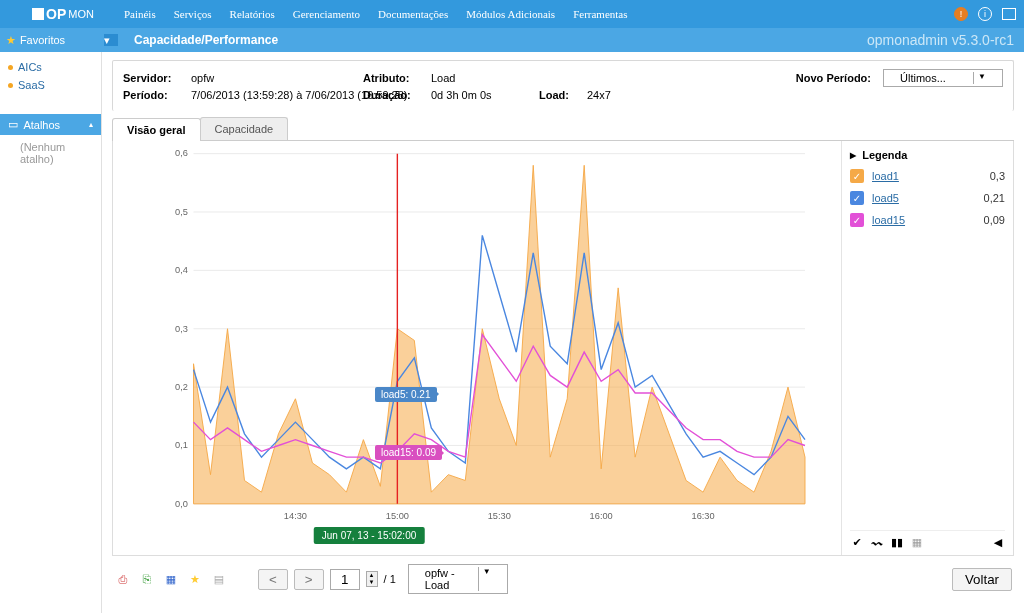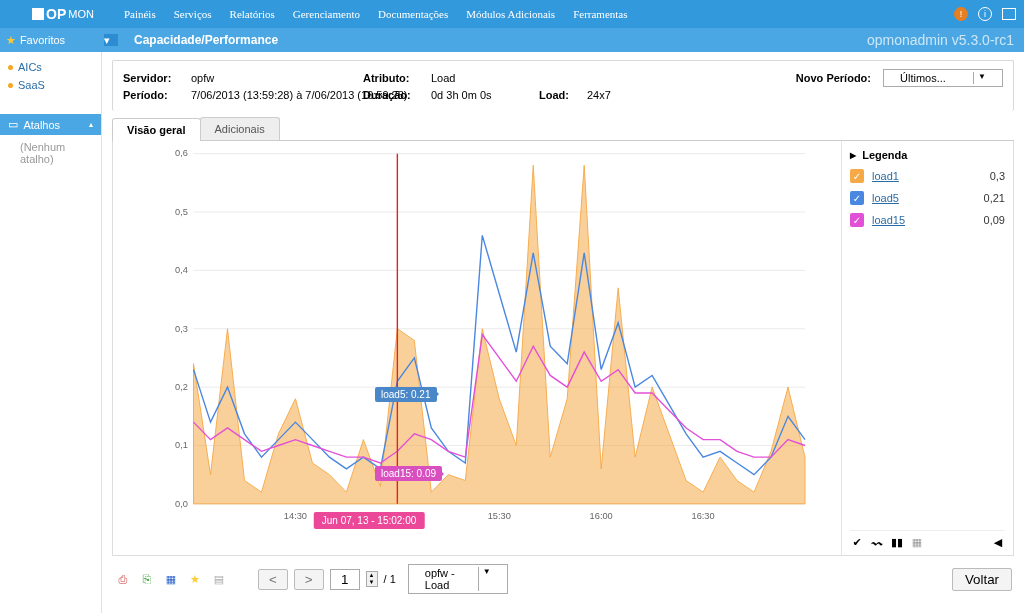--- a/index.html
+++ b/index.html
@@ -130,21 +130,21 @@
         <span style="width:220px">7/06/2013 (13:59:28) à 7/06/2013 (16:59:28)</span>
         <span class="lbl2" style="margin-left:-56px">Duração:</span>
         <span style="width:100px">0d 3h 0m 0s</span>
         <span class="lbl2" style="margin-left:0;width:40px;">Load:</span>
         <span>24x7</span>
       </div>
     </div>
 
     <div class="tabs">
       <div class="tab active">Visão geral</div>
-      <div class="tab">Adicionais</div>
+      <div class="tab">Capacidade</div>
     </div>
 
     <div class="chart-area">
       <div class="chart">
         <svg class="plot" id="plot" viewBox="0 0 700 408">
             <line x1="30" x2="690" y1="383" y2="383" class="grid-line"></line>
             <text x="24" y="386" text-anchor="end" class="axis-text">0,0</text>
             <line x1="30" x2="690" y1="320" y2="320" class="grid-line"></line>
             <text x="24" y="323" text-anchor="end" class="axis-text">0,1</text>
             <line x1="30" x2="690" y1="257" y2="257" class="grid-line"></line>
@@ -161,22 +161,22 @@
             <text x="250" y="399" text-anchor="middle" class="axis-text">15:00</text>
             <text x="360" y="399" text-anchor="middle" class="axis-text">15:30</text>
             <text x="470" y="399" text-anchor="middle" class="axis-text">16:00</text>
             <text x="580" y="399" text-anchor="middle" class="axis-text">16:30</text>
             <path d="M30,231.79999999999998 L48.33333333333333,351.5 L66.66666666666666,194 L85,357.8 L103.33333333333333,370.4 L121.66666666666666,307.4 L140,269.6 L158.33333333333331,338.9 L176.66666666666666,351.5 L195,370.4 L213.33333333333331,313.7 L231.66666666666666,364.1 L250,194 L268.3333333333333,206.59999999999997 L286.66666666666663,370.4 L305,351.5 L323.3333333333333,357.8 L341.66666666666663,194 L360,269.6 L378.3333333333333,320 L396.66666666666663,17.600000000000023 L415,332.6 L433.3333333333333,269.6 L451.66666666666663,17.600000000000023 L470,345.2 L488.3333333333333,149.89999999999998 L506.66666666666663,332.6 L525,257 L543.3333333333333,307.4 L561.6666666666666,357.8 L580,370.4 L598.3333333333333,332.6 L616.6666666666666,357.8 L635,370.4 L653.3333333333333,326.3 L671.6666666666666,257 L690,332.6 L690,383 L30,383 Z" fill="#f5a947" fill-opacity="0.55" stroke="#f5a947" stroke-width="1"></path>
             <path d="M30,238.1 L48.33333333333333,294.79999999999995 L66.66666666666666,257 L85,307.4 L103.33333333333333,332.6 L121.66666666666666,313.7 L140,294.79999999999995 L158.33333333333331,313.7 L176.66666666666666,332.6 L195,345.2 L213.33333333333331,332.6 L231.66666666666666,345.2 L250,250.70000000000002 L268.3333333333333,225.5 L286.66666666666663,301.1 L305,326.3 L323.3333333333333,338.9 L341.66666666666663,93.19999999999999 L360,156.20000000000002 L378.3333333333333,219.2 L396.66666666666663,112.10000000000002 L415,212.89999999999998 L433.3333333333333,231.79999999999998 L451.66666666666663,112.10000000000002 L470,238.1 L488.3333333333333,187.7 L506.66666666666663,257 L525,244.39999999999998 L543.3333333333333,275.9 L561.6666666666666,307.4 L580,332.6 L598.3333333333333,326.3 L616.6666666666666,338.9 L635,351.5 L653.3333333333333,332.6 L671.6666666666666,288.5 L690,313.7 " fill="none" stroke="#4a87e0" stroke-width="1.5"></path>
             <path d="M30,294.79999999999995 L48.33333333333333,313.7 L66.66666666666666,301.1 L85,313.7 L103.33333333333333,326.3 L121.66666666666666,320 L140,313.7 L158.33333333333331,320 L176.66666666666666,326.3 L195,332.6 L213.33333333333331,332.6 L231.66666666666666,338.9 L250,326.3 L268.3333333333333,307.4 L286.66666666666663,313.7 L305,326.3 L323.3333333333333,332.6 L341.66666666666663,200.3 L360,225.5 L378.3333333333333,250.70000000000002 L396.66666666666663,212.89999999999998 L415,244.39999999999998 L433.3333333333333,257 L451.66666666666663,219.2 L470,250.70000000000002 L488.3333333333333,238.1 L506.66666666666663,263.29999999999995 L525,263.29999999999995 L543.3333333333333,282.2 L561.6666666666666,301.1 L580,313.7 L598.3333333333333,313.7 L616.6666666666666,326.3 L635,332.6 L653.3333333333333,332.6 L671.6666666666666,313.7 L690,320 " fill="none" stroke="#e250d7" stroke-width="1.5"></path>
             <line x1="250" x2="250" y1="5" y2="383" class="vline"></line>
           </svg>
         <div class="callout blue" id="co-blue" style="left: 262px; top: 245.7px;">load5: 0.21</div>
-        <div class="callout pink" id="co-pink" style="left: 262px; top: 325px; text-align: center;">load15: 0.09</div>
-        <div class="callout red" id="co-red" style="transform: translateX(-50%); left: 256px; top: 371px; border-left-color: transparent; position: absolute; background: #ec4899;">Jun 07, 13 - 15:02:00</div>
+        <div class="callout pink" id="co-pink" style="left: 262px; top: 304px; text-align: center;">load15: 0.09</div>
+        <div class="callout red" id="co-red" style="transform: translateX(-50%); left: 256px; top: 386px; border-left-color: transparent; position: absolute; background: #15803d;">Jun 07, 13 - 15:02:00</div>
       </div>
       <div class="legend">
         <div class="legend-hd">
           <span class="tri2">▶</span>
           <span>Legenda</span>
         </div>
         <div id="legend-rows">
             <div class="lg-row">
               <span class="lg-chk" style="background:#f5a947">✓</span>
     <span class="lg-label">load1</span>

